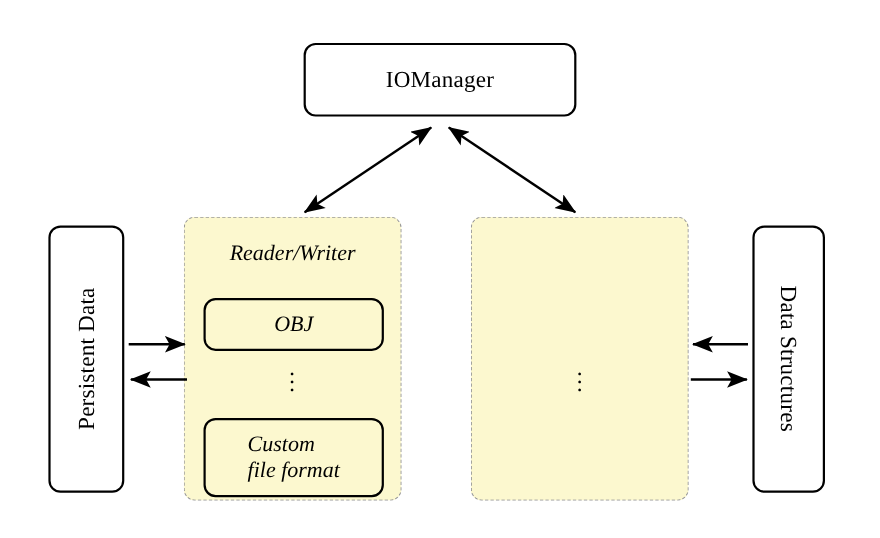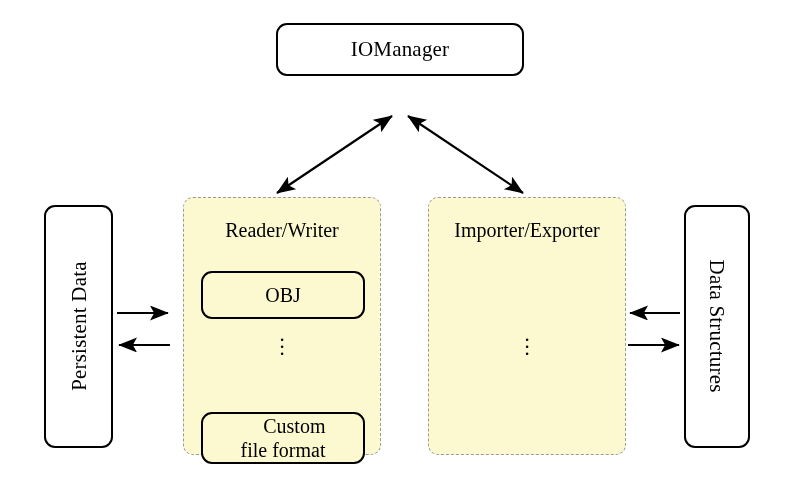--- a/index.html
+++ b/index.html
@@ -32,23 +32,23 @@
     font-size: 21px;
     color: #000000;
     line-height: 1.15;
     white-space: pre-line;
     letter-spacing: 0.2px;
   }
 
   
   #io-manager {
     left: 276px;
-    top: 23px;
+    top: 39px;
     width: 248px;
-    height: 53px;
+    height: 67px;
   }
 
   
   .side-box {
     top: 205px;
     height: 243px;
   }
   #persistent-data { left: 44px; width: 69px; }
   #data-structures { left: 684px; width: 66px; }
 
@@ -65,21 +65,21 @@
   .group-panel {
     position: absolute;
     box-sizing: border-box;
     top: 197px;
     width: 198px;
     height: 258px;
     background: #fcf8cf;
     border: 1.6px dashed #9a9a9a;
     border-radius: 10px;
   }
-  #group-reader-writer { left: 183px; }
+  #group-reader-writer { left: 167px; font-style: italic; }
   #group-importer-exporter { left: 428px; }
 
   .group-title {
     position: absolute;
     top: 21px;
     left: 0;
     width: 100%;
     text-align: center;
     font-size: 20px;
     color: #000000;
@@ -91,24 +91,24 @@
     position: absolute;
     box-sizing: border-box;
     left: 17px;
     width: 164px;
     border: 2.6px solid #000000;
     border-radius: 11px;
     background: #fcf8cf;
     display: flex;
     align-items: center;
     justify-content: center;
-    text-align: right;
+    text-align: left;
   }
   .inner-box.top { top: 73px; height: 48px; }
-  .inner-box.bottom { top: 182px; height: 52px; margin-top: 32px; }
+  .inner-box.bottom { top: 182px; height: 72px; }
   .inner-label {
     font-size: 20px;
     color: #000000;
     line-height: 1.2;
     white-space: pre-line;
   }
 
   
   .vdots {
     position: absolute;
@@ -158,21 +158,20 @@
         <span>.</span>
         <span>.</span>
     </div>
     <div class="inner-box bottom">
       <span class="inner-label">Custom
 file format</span>
     </div>
   </div>
 
   <div class="group-panel" id="group-importer-exporter">
-    <div class="group-title">Importer/Exporter</div>
     <div class="vdots">
       <span>.</span>
         <span>.</span>
         <span>.</span>
     </div>
   </div>
 
   <svg id="arrow-layer" viewBox="0 0 800 489">
     <defs>
       <marker id="ah" markerWidth="10" markerHeight="10" refX="8.2" refY="3.4" orient="auto" markerUnits="strokeWidth">

